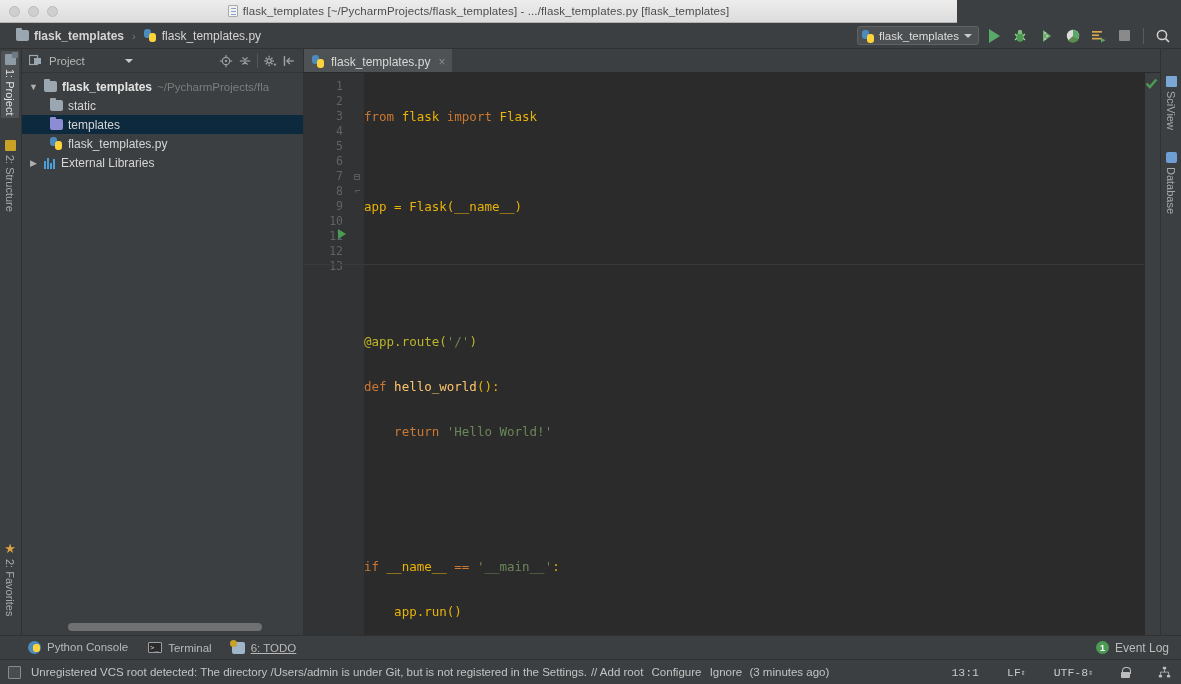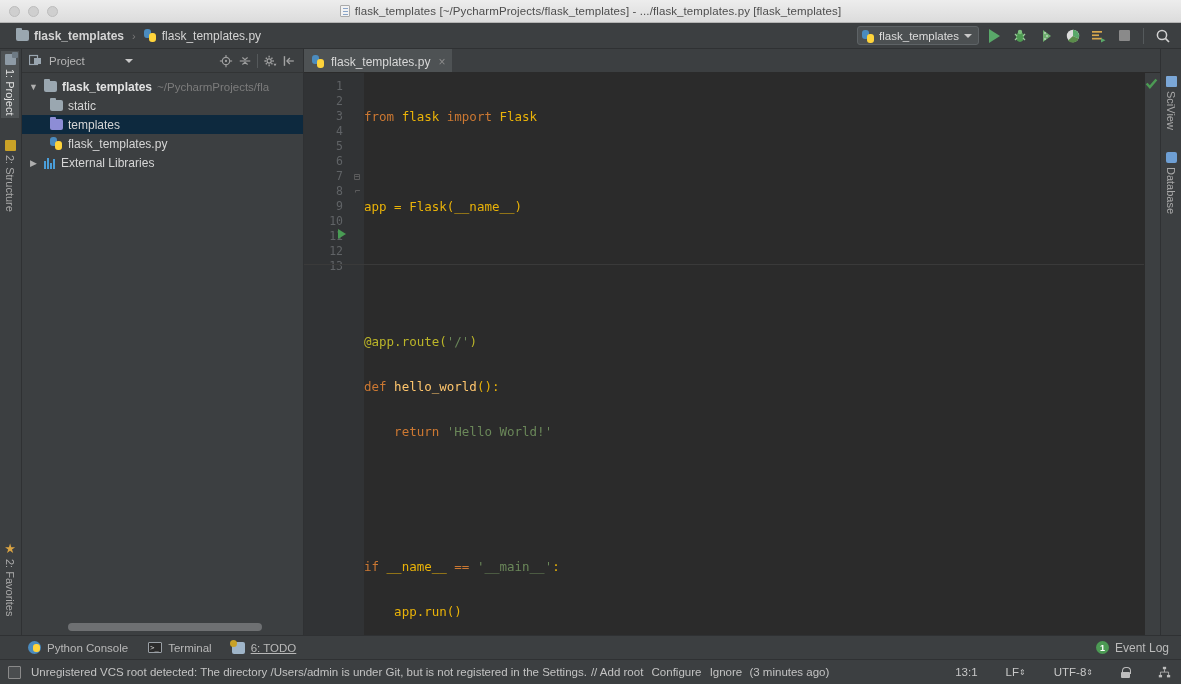--- a/index.html
+++ b/index.html
@@ -8,21 +8,21 @@
     font-family:"Liberation Sans", sans-serif;
     font-size:12px;
     background:#3C3F41;
     color:#BBBBBB;
     -webkit-font-smoothing:antialiased;
   }
   #app { position:relative; width:1181px; height:684px; }
 
   
   .titlebar {
-    position:absolute; left:0; top:0; width:1181px; height:23px;
+    position:absolute; left:0; top:0; width:957px; height:23px;
     background:linear-gradient(#EDEDED,#DCDCDC);
     border-bottom:1px solid #B4B4B4;
     display:flex; align-items:center;
   }
   .traffic { display:flex; gap:8px; padding-left:9px; }
   .tl { width:11px; height:11px; border-radius:50%; background:#CFCFCF; border:1px solid #BDBDBD; }
   .title-text {
     position:absolute; left:0; right:0; text-align:center;
     font-size:11.5px; color:#4D4D4D; letter-spacing:.1px;
     white-space:nowrap;
@@ -180,21 +180,21 @@
     position:absolute; right:2px; top:4px; width:13px; height:13px;
   }
   .hline { position:absolute; left:0; right:16px; top:191px; height:1px; background:#3A3A3A; }
 
   
   .bottom-bar {
     position:absolute; left:0; top:635px; width:1181px; height:24px;
     background:#3C3F41; border-top:1px solid #2F3133;
     display:flex; align-items:center; gap:20px; padding-left:28px;
   }
-  .bb-item { display:flex; align-items:center; gap:6px; font-size:11.5px; color:#B8B8B8; }
+  .bb-item { display:flex; gap:6px; font-size:11.5px; color:#B8B8B8; }
   .bb-right { margin-left:auto; display:flex; align-items:center; gap:6px; padding-right:12px; }
   .evt-badge {
     width:13px;height:13px;border-radius:50%;background:#4C9A54;color:#fff;
     font-size:9px;display:flex;align-items:center;justify-content:center;font-weight:bold;
   }
   .ic-console { width:13px;height:13px;border-radius:50%;background:#4B8BBE;position:relative;}
   .ic-console:after{content:"";position:absolute;left:5px;top:3px;width:7px;height:8px;border-radius:3px;background:#FFD43B;}
   .ic-term { width:14px;height:11px;background:#2B2B2B;border:1px solid #9AA0A6;border-radius:1px;
              color:#D7D7D7;font-size:7px;font-family:"DejaVu Sans Mono",monospace;line-height:10px;padding-left:1px;}
   .ic-todo { width:13px;height:12px;background:#9FB5C9;border-radius:2px;position:relative;}
@@ -203,21 +203,21 @@
 
   
   .status-bar {
     position:absolute; left:0; top:659px; width:1181px; height:25px;
     background:#3C3F41; border-top:1px solid #2F3133;
     display:flex; align-items:center; padding:0 10px 0 8px;
   }
   .sb-box { width:13px;height:13px;border:1px solid #8A8A8A;background:#4A4D4F;border-radius:1px;margin-right:10px; }
   .sb-msg { font-size:11.5px; color:#C3C3C3; }
   .sb-link { color:#C3C3C3; text-decoration:none; }
-  .sb-right { margin-left:auto; display:flex; align-items:center; gap:28px; font-size:11.5px; color:#C7C7C7; }
+  .sb-right { margin-left:auto; display:flex; align-items:center; gap:28px; font-size:11.5px; color:#C7C7C7;font-family:Liberation Mono, monospace; }
   .arrows { font-size:8px; line-height:8px; display:inline-block; vertical-align:1px; color:#C7C7C7;}
   .ic-lock { width:9px;height:11px;position:relative;display:inline-block; }
   .ic-lock:before{content:"";position:absolute;left:1px;top:0;width:7px;height:6px;border:1.5px solid #BDBDBD;border-bottom:none;border-radius:4px 4px 0 0;}
   .ic-lock:after{content:"";position:absolute;left:0;bottom:0;width:9px;height:6px;background:#BDBDBD;border-radius:1px;}
 </style>
 </head>
 <body>
 
 <div id="app">
 

